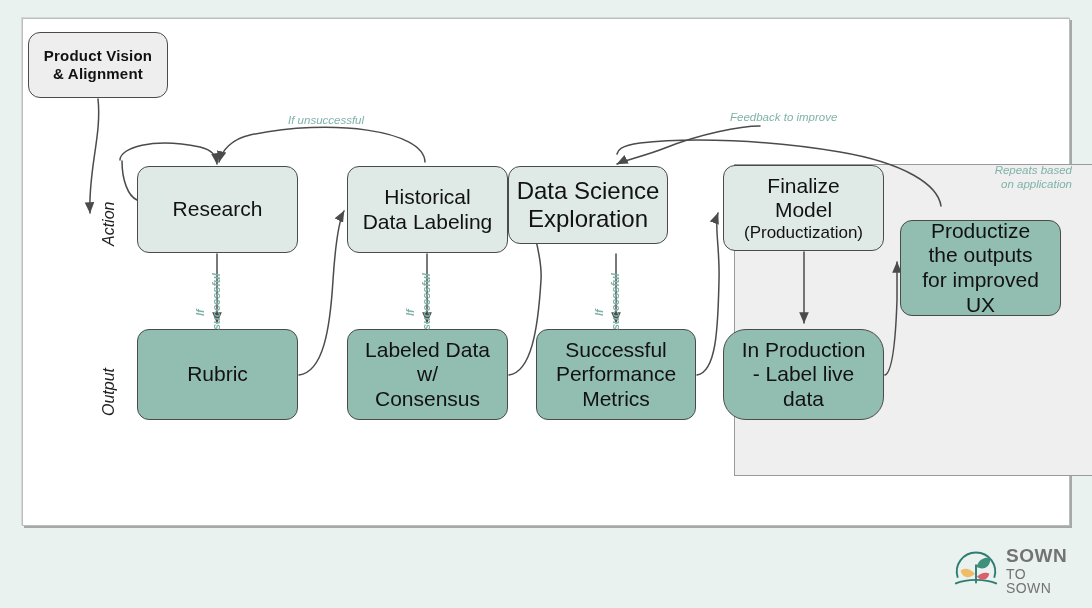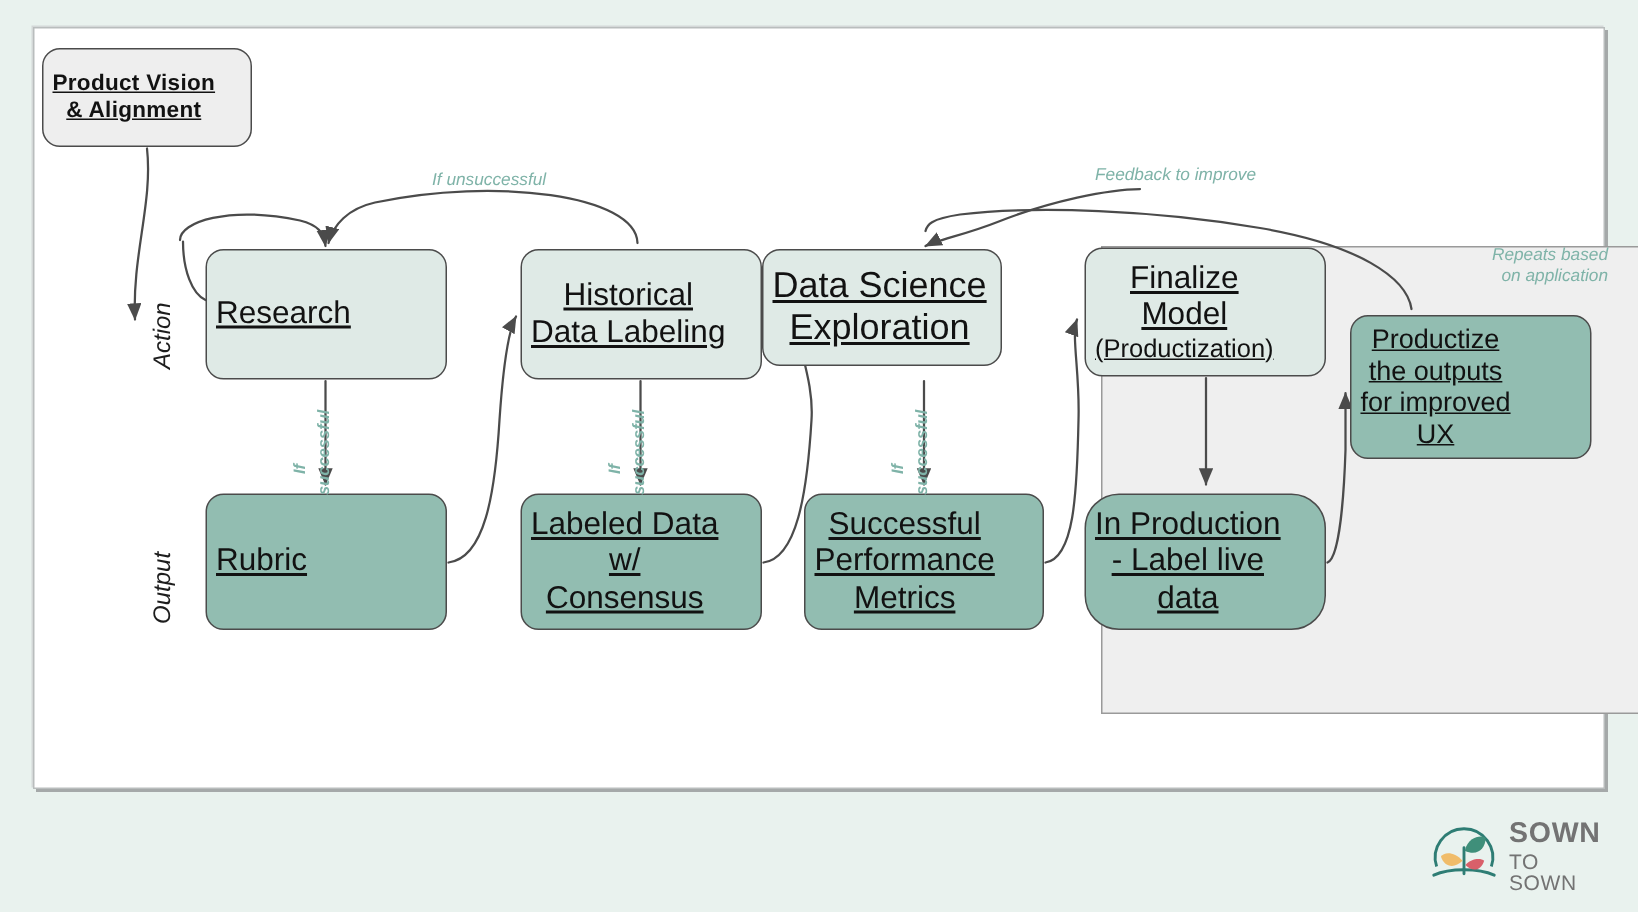--- a/index.html
+++ b/index.html
@@ -41,43 +41,42 @@
   }
 
   
   .node {
     position: absolute;
     box-sizing: border-box;
     border-radius: 12px;
     border: 1px solid #4b4b4b;
     display: flex;
     align-items: center;
-    justify-content: flex-start;
+    justify-content: center;
     text-align: center;
     color: #121212;
     line-height: 1.17;
     padding: 4px 6px;
     font-family: "Liberation Sans", sans-serif;
-    text-decoration: underline;
   }
   .node.light  { background: #dfeae6; }
   .node.dark   { background: #92bdb1; }
   .node.grey   { background: #eeeeee; }
 
   .node .txt { display: block; white-space: pre-line; }
 
   
   #n-vision      { left: 28px;  top: 32px;  width: 140px; height: 66px;
                    font-size: 15px; font-weight: bold; letter-spacing: .2px; }
   #n-research    { left: 137px; top: 166px; width: 161px; height: 87px; font-size: 21px; }
   #n-historical  { left: 347px; top: 166px; width: 161px; height: 87px; font-size: 21px; }
   #n-datascience { left: 508px; top: 166px; width: 160px; height: 78px; font-size: 24px; }
   #n-finalize    { left: 723px; top: 165px; width: 161px; height: 86px; font-size: 21px; }
   #n-finalize .sub { font-size: 17px; display: block; }
-  #n-productize  { left: 900px; top: 210px; width: 161px; height: 96px; font-size: 18px; }
+  #n-productize  { left: 900px; top: 220px; width: 161px; height: 96px; font-size: 21px; }
 
   #n-rubric      { left: 137px; top: 329px; width: 161px; height: 91px; font-size: 21px; }
   #n-labeled     { left: 347px; top: 329px; width: 161px; height: 91px; font-size: 21px; }
   #n-metrics     { left: 536px; top: 329px; width: 160px; height: 91px; font-size: 21px; }
   #n-inprod      { left: 723px; top: 329px; width: 161px; height: 91px; font-size: 21px; border-radius: 23px; }
 
   
   .lane-label {
     position: absolute;
     font-style: italic;

